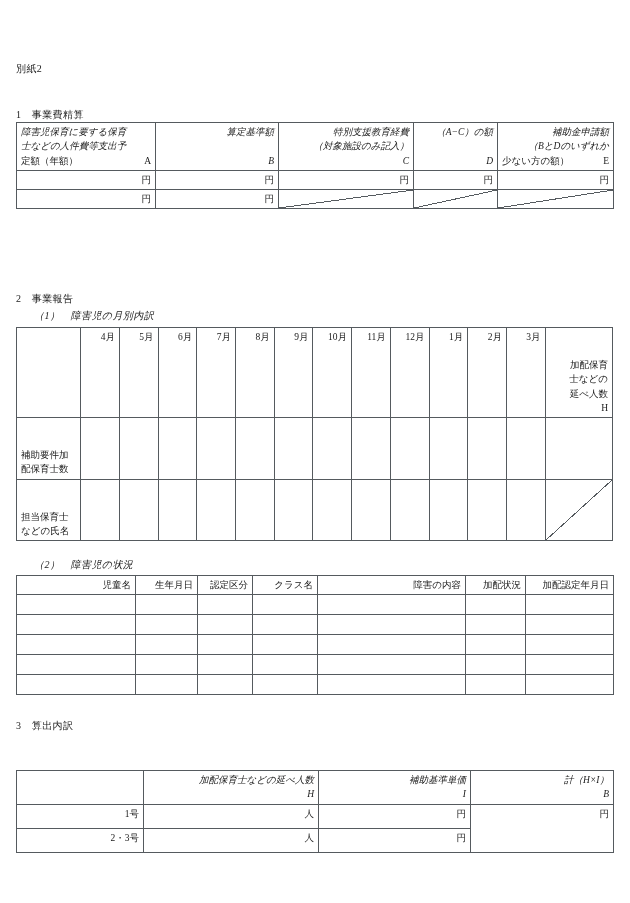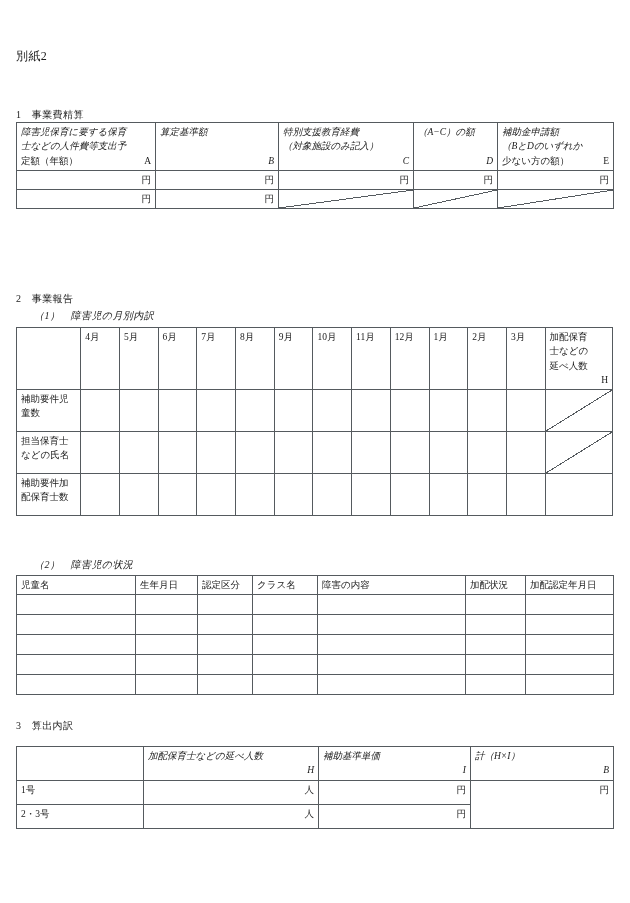--- a/index.html
+++ b/index.html
@@ -18,22 +18,22 @@
   }
   .page {
     position: absolute;
     inset: 0;
   }
 
   
   .doc-tag {
     position: absolute;
     left: 16px;
-    top: 48px;
-    font-size: 12px;
+    top: 62px;
+    font-size: 10px;
     letter-spacing: .4px;
   }
   .doc-title {
     position: absolute;
     left: 0;
     right: 0;
     top: 85px;
     text-align: center;
     font-size: 10.5px;
     letter-spacing: .6px;
@@ -69,21 +69,21 @@
     border: 1px solid #555a5e;
     padding: 0;
     vertical-align: top;
     position: relative;
     background: #fff;
   }
   .pad {
     padding: 2px 4px 2px 4px;
     line-height: 1.48;
   }
-  .c  { text-align: left; }
+  .c  { text-align: right; }
   .r  { text-align: right; }
   .l  { text-align: left; }
   .mid { vertical-align: middle; }
 
   
   .diag::after {
     content: "";
     position: absolute;
     left: 0; top: 0;
     width: 100%; height: 100%;
@@ -103,21 +103,21 @@
     justify-content: space-between;
     white-space: pre;
   }
   .yen-row { height: 17px; }
   .yen-row .pad { padding-top: 2px; }
 
   
   .mtbl td { height: 14px; }
   .mhead { height: 58px; }
   .mrow  { height: 42px; }
-  .stack { line-height: 1.5; display: block; }
+  .stack { line-height: 1.5; display: block; margin-top: 28px; }
   .stack span { display: block; white-space: pre; }
 
   
   .t2 td.hd { height: 18px; }
   .t2 td.row { height: 19px; }
 
   
   .t3 td.hd { height: 30px; }
   .t3 td.rw { height: 23px; }
 </style>
@@ -279,40 +279,41 @@
         <td>
           <div class="pad stack">
             <span class="c">加配保育</span>
             <span class="c">士などの</span>
             <span class="c">延べ人数</span>
             <span class="r">H</span>
           </div>
         </td>
       </tr>
 
+
       <tr class="mrow">
         <td>
           <div class="pad stack">
-            <span class="l">補助要件児</span>
-            <span class="c">童数</span>
-          </div>
-        </td>
-        <td></td>
-        <td></td>
-        <td></td>
-        <td></td>
-        <td></td>
-        <td></td>
-        <td></td>
-        <td></td>
-        <td></td>
-        <td></td>
-        <td></td>
-        <td></td>
-        <td class="diag"></td>
+            <span class="l">補助要件加</span>
+            <span class="l">配保育士数</span>
+          </div>
+        </td>
+        <td></td>
+        <td></td>
+        <td></td>
+        <td></td>
+        <td></td>
+        <td></td>
+        <td></td>
+        <td></td>
+        <td></td>
+        <td></td>
+        <td></td>
+        <td></td>
+        <td></td>
       </tr>
 
       <tr class="mrow">
         <td>
           <div class="pad stack">
             <span class="l">担当保育士</span>
             <span class="l">などの氏名</span>
           </div>
         </td>
         <td></td>
@@ -321,42 +322,20 @@
         <td></td>
         <td></td>
         <td></td>
         <td></td>
         <td></td>
         <td></td>
         <td></td>
         <td></td>
         <td></td>
         <td class="diag"></td>
-      </tr>
-
-      <tr class="mrow">
-        <td>
-          <div class="pad stack">
-            <span class="l">補助要件加</span>
-            <span class="l">配保育士数</span>
-          </div>
-        </td>
-        <td></td>
-        <td></td>
-        <td></td>
-        <td></td>
-        <td></td>
-        <td></td>
-        <td></td>
-        <td></td>
-        <td></td>
-        <td></td>
-        <td></td>
-        <td></td>
-        <td></td>
       </tr>
     </tbody>
   </table>
 
   <div class="sub-head" style="left:34px; top:558px;">（2）　障害児の状況</div>
 
   <table class="grid t2" style="left:16px; top:575px; width:597px;">
     <colgroup>
       <col style="width:119px">
         <col style="width:62px">
@@ -504,21 +483,21 @@
         <td class="row">
             <div class="pad l"></div>
           </td>
       </tr>
     </tbody>
   </table>
 
 
   <div class="sec-head" style="left:16px; top:719px;">3　算出内訳</div>
 
-  <table class="grid t3" style="left:16px; top:746px; width:597px;">
+  <table class="grid t3" style="left:16px; top:770px; width:597px;">
     <colgroup>
       <col style="width:127px">
         <col style="width:175px">
         <col style="width:152px">
         <col style="width:143px">
     </colgroup>
     <tbody>
       <tr>
         <td class="hd"></td>
         <td class="hd">

